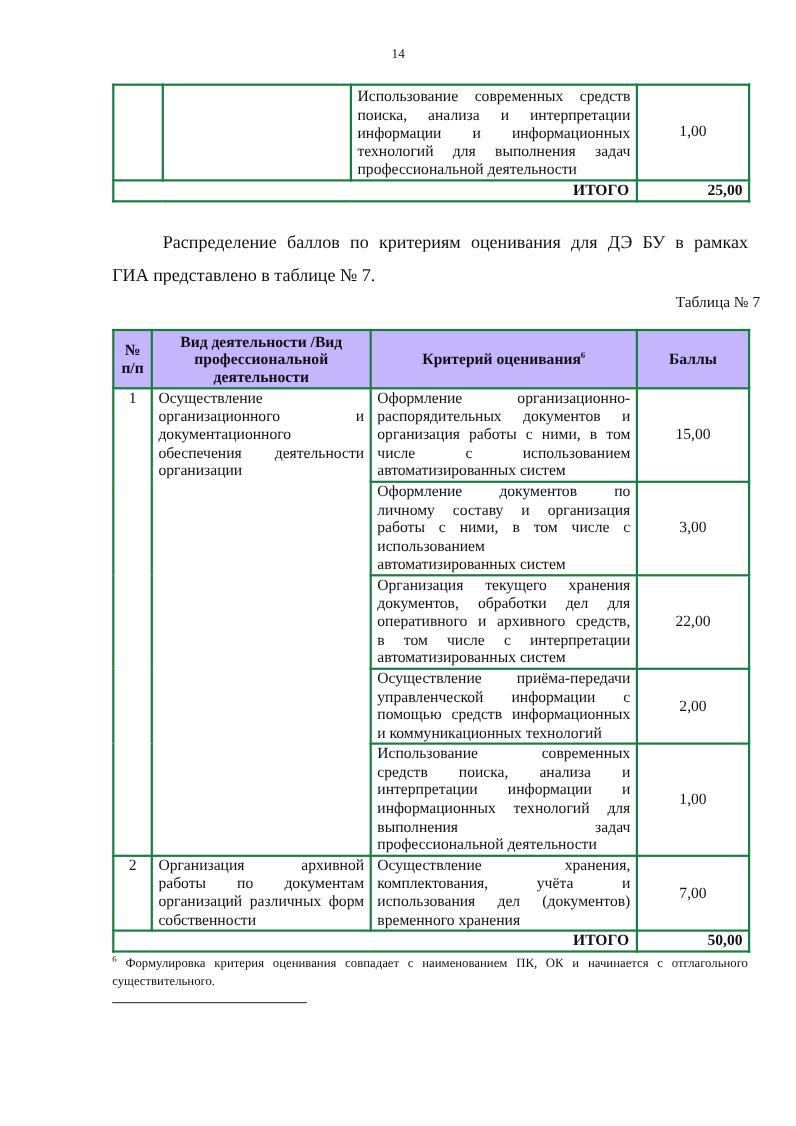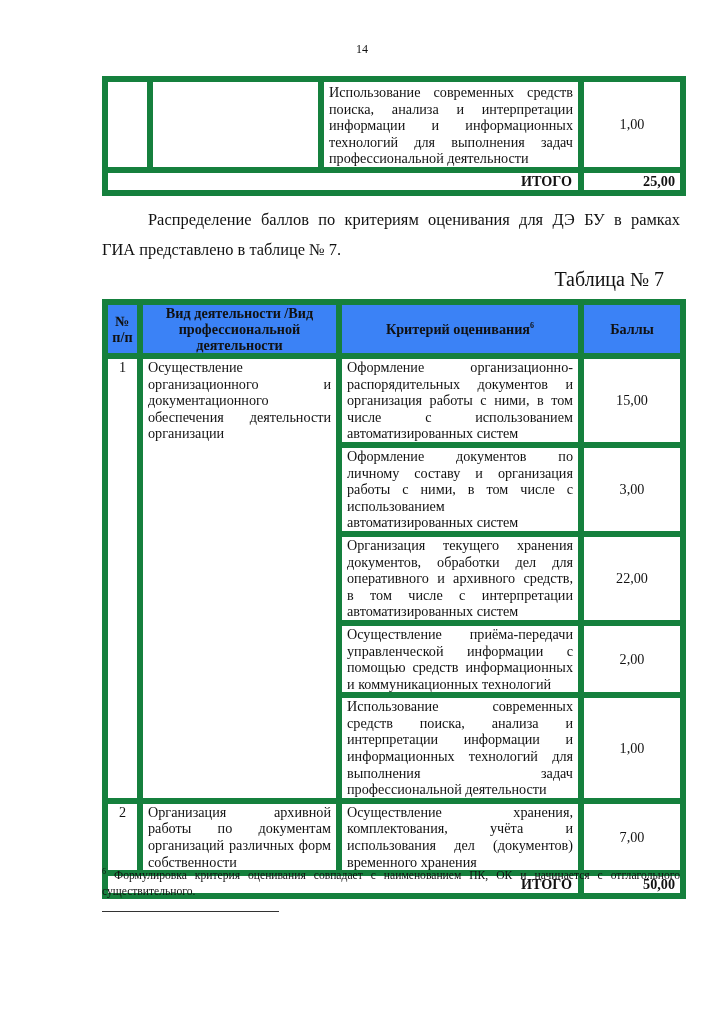--- a/index.html
+++ b/index.html
@@ -1,32 +1,32 @@
 <!DOCTYPE html>
 <html><head>
 <meta charset="utf-8">
 <style>
   html, body { margin:0; padding:0; background:#ffffff; }
   body { width:724px; height:1024px; position:relative; overflow:hidden;
          font-family:"Liberation Serif", serif; color:#111; }
   .abs { position:absolute; }
   .page-num { left:0; width:724px; top:42px; text-align:center; font-size:12px; }
   table { border-collapse:collapse; position:absolute; table-layout:fixed; }
-  td, th { border:6px solid #15803d; font-size:14.2px; line-height:16.6px; padding:0 5px;
+  td, th { border:2px solid #15803d; font-size:14.2px; line-height:16.6px; padding:0 5px;
            vertical-align:top; }
   .just { text-align:justify; text-align-last:justify; }
   .lastleft { text-align-last:left; }
   .pts { text-align:center; vertical-align:middle; font-weight:normal; }
   .total-label { text-align:right; font-weight:bold; padding-right:6px; }
   .total-val { text-align:right; font-weight:bold; }
-  th { background:#3b82f6; font-weight:bold; vertical-align:middle; 
+  th { background:#c4b5fd; font-weight:bold; vertical-align:middle; 
        line-height:16px; }
   .para { left:102px; width:578px; font-size:16.4px; line-height:30px; text-align:justify; }
   .indent { text-indent:46px; }
-  .tcap { right:60px; top:268px; font-size:20px; }
+  .tcap { right:33px; top:268px; font-size:14px; }
   .fn-line { left:102px; top:911px; width:177px; height:1px; background:#333; }
   .footnote { left:102px; top:868px; width:578px; font-size:11.6px; line-height:16px; text-align:justify; }
   sup { font-size:8px; vertical-align:super; line-height:0; }
   .cell-text { display:block; }
 </style>
 </head>
 <body>
 
 <div class="abs page-num">14</div>
 

